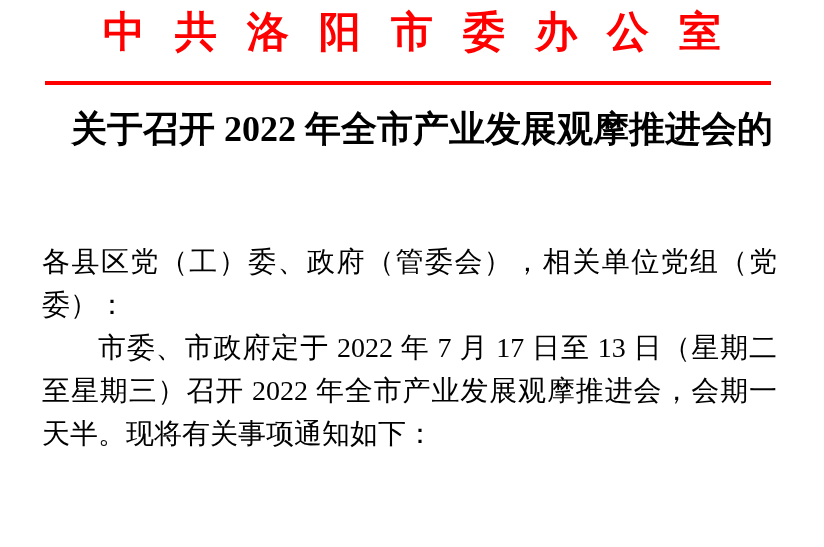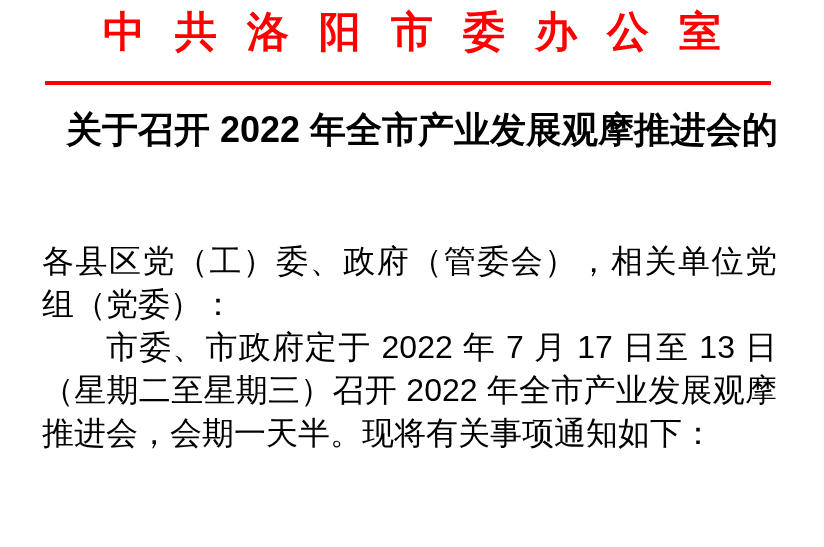--- a/index.html
+++ b/index.html
@@ -3,21 +3,21 @@
 <meta charset="utf-8">
 <style>
   * { margin: 0; padding: 0; box-sizing: border-box; }
   html, body { background: #ffffff; }
   .page {
     position: relative;
     width: 824px;
     height: 485px;
     background: #ffffff;
     overflow: hidden;
-    font-family: Liberation Sans, sans-serif;
+    font-family: Liberation Serif, serif;
     color: #000000;
   }
   .office-name {
     position: absolute;
     top: 6px;
     left: 0;
     width: 100%;
     text-align: center;
     font-size: 42px;
     font-weight: bold;
@@ -42,21 +42,21 @@
     font-size: 36px;
     font-weight: bold;
     line-height: 49px;
     padding-left: 20px;
   }
   .doc-body {
     position: absolute;
     top: 240px;
     left: 42px;
     width: 735px;
-    font-size: 32px;
+    font-size: 28px;
     line-height: 43px;
     text-align: justify;
     text-justify: inter-ideograph;
   }
   .doc-body p.indent { text-indent: 2em; }
   .bold-label { font-weight: bold; }
 </style>
 </head>
 <body>
 

